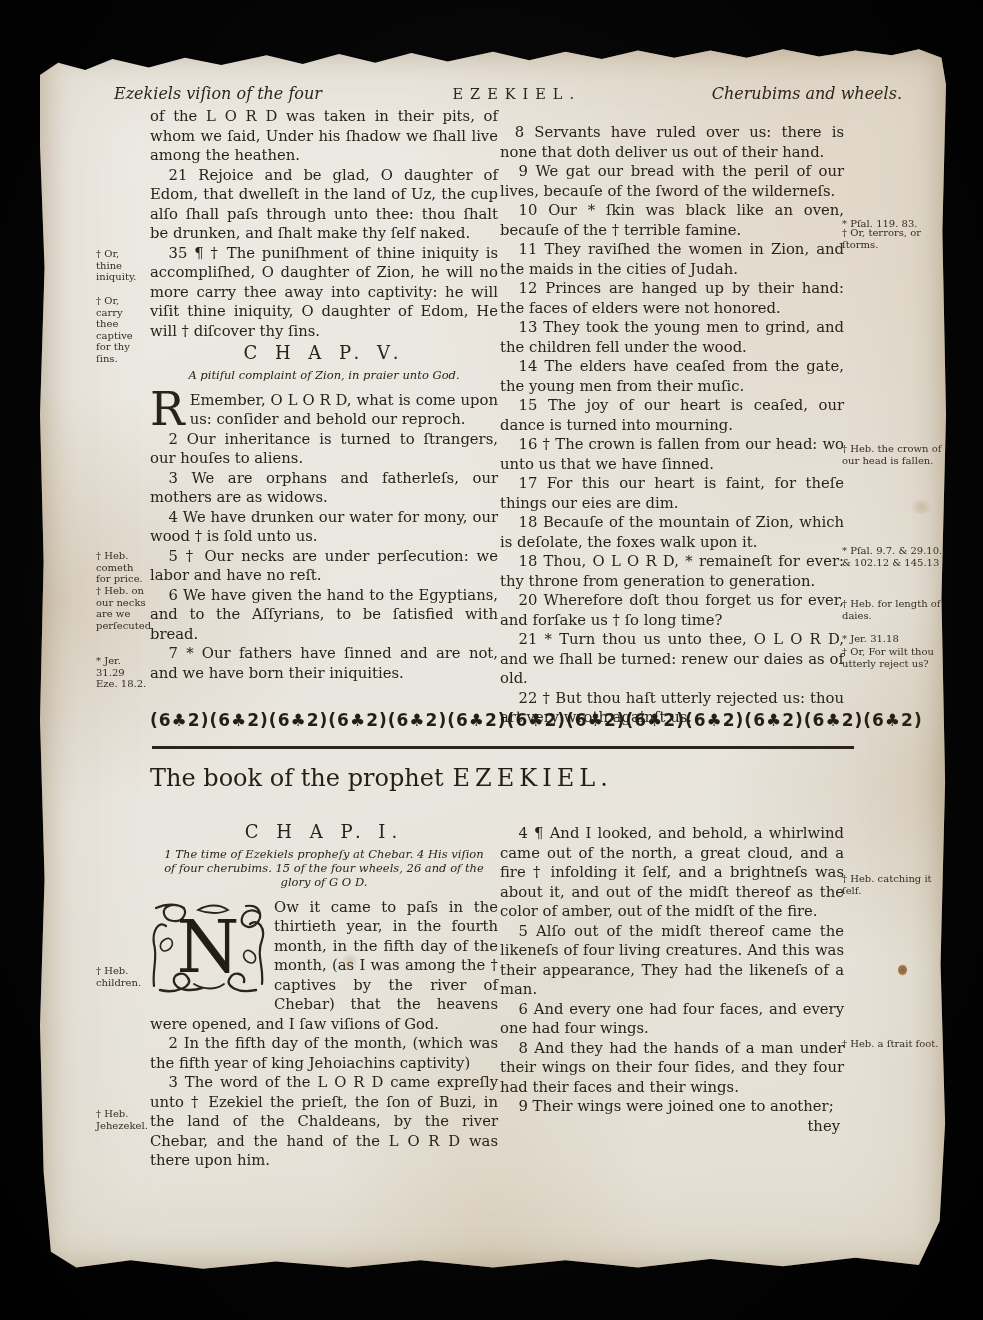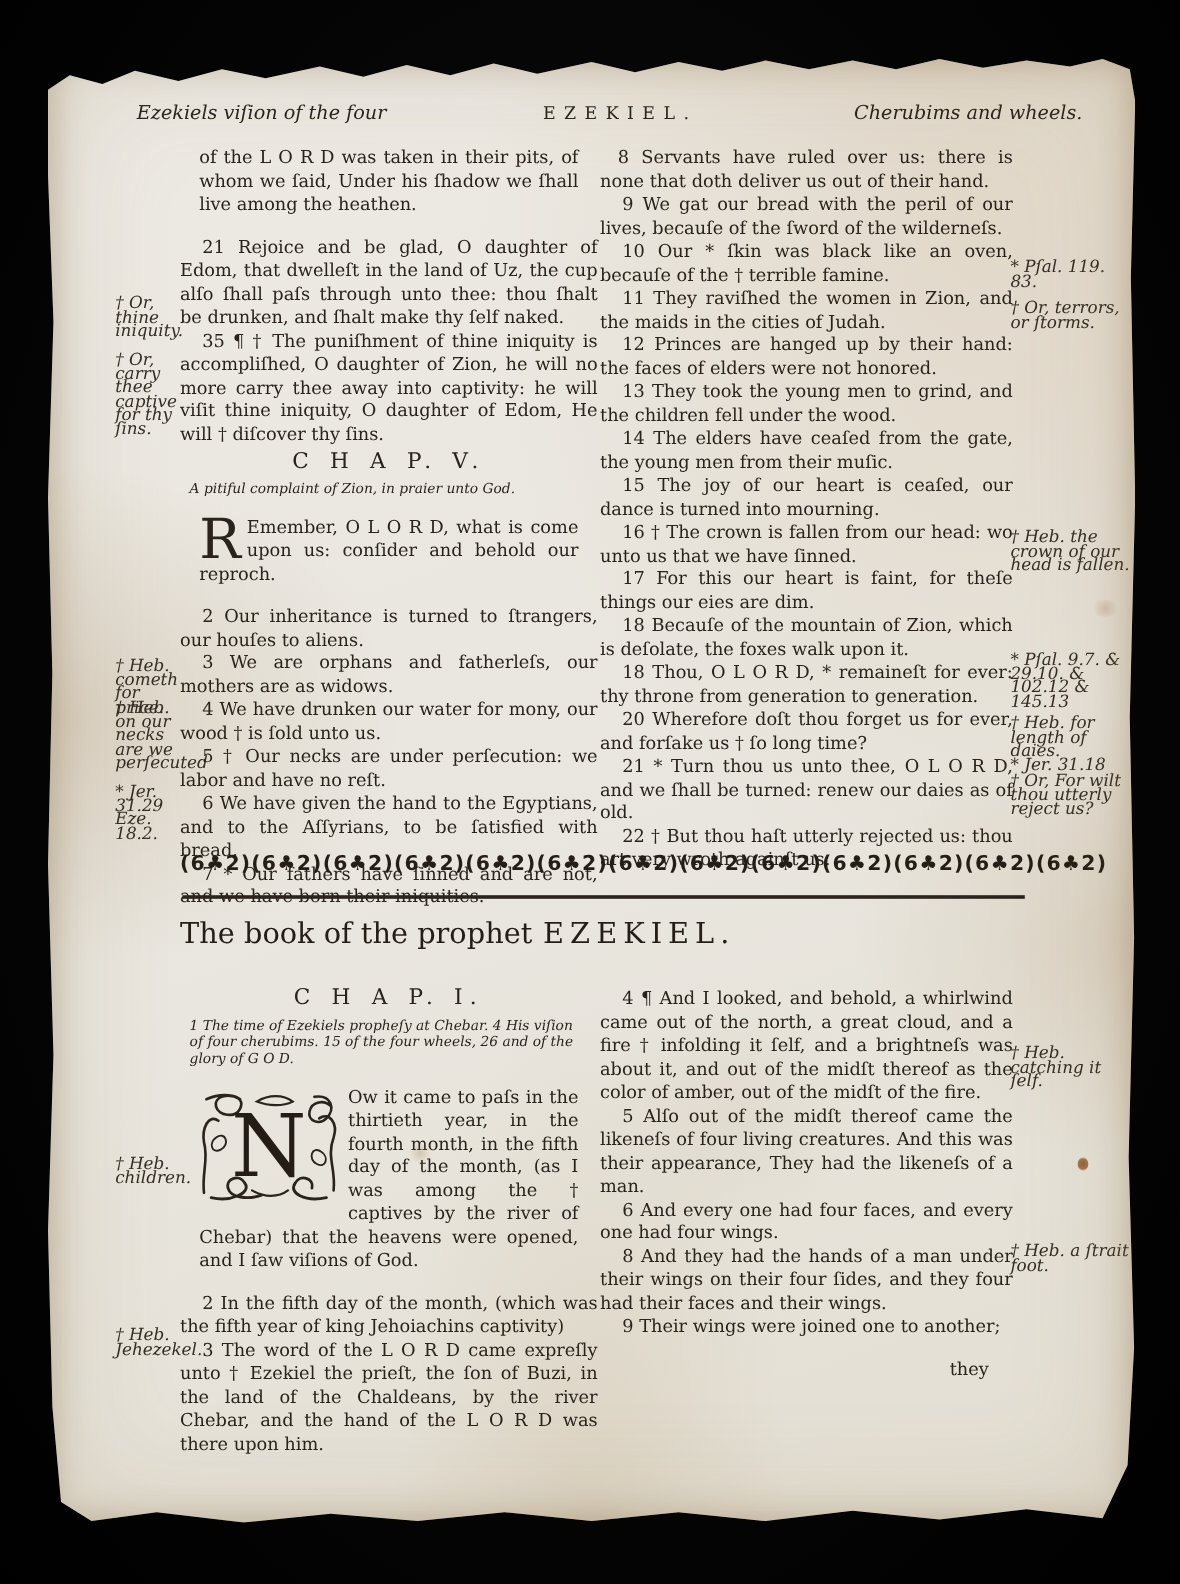--- a/index.html
+++ b/index.html
@@ -27,27 +27,27 @@
   .hdr{position:absolute;top:36px;left:74px;right:44px;display:flex;
     justify-content:space-between;align-items:baseline;}
   .hdr .it{font-style:italic;font-size:16px;}
   .hdr .ctr{letter-spacing:7px;font-size:14.5px;}
   .col{position:absolute;text-align:justify;font-size:14.8px;line-height:19.5px;}
   #lamL{top:58px;left:110px;width:348px;}
   #lamR{top:58px;left:460px;width:344px;margin-top:16px;}
   #ezL{top:774px;left:110px;width:348px;}
   #ezR{top:775px;left:460px;width:344px;}
   p.verse{margin:0;text-indent:1.25em;}
-  p.cont{margin:16px;text-indent:0;}
+  p.cont{margin:0;text-indent:0;}
   .chap-head{text-align:center;font-size:18px;letter-spacing:6px;margin:3px 0 5px;text-indent:0;}
   .chap-head.first{margin-top:0;}
-  .argument{text-align:left;font-style:italic;font-size:11.5px;line-height:14px;
+  .argument{text-align:center;font-style:italic;font-size:11.5px;line-height:14px;
     margin:0 8px 8px;text-indent:0;}
   .dropcap{float:left;font-size:46px;line-height:37px;padding:1px 5px 0 0;}
-  .mnote{position:absolute;font-size:14px;line-height:11.5px;font-style:italic;
+  .mnote{position:absolute;font-size:10px;line-height:11.5px;
     color:#342d23;text-align:left;}
   .mnote.l{left:56px;width:52px;}
   .mnote.r{left:802px;width:102px;}
   .orn{position:absolute;top:662px;left:110px;width:708px;text-align:center;
     font-size:17px;font-weight:bold;letter-spacing:1px;white-space:nowrap;
     font-family:"DejaVu Sans",sans-serif;color:#241e16;}
   .rule{position:absolute;top:698px;left:112px;width:702px;height:2.5px;background:#2a241c;}
   .book-title{position:absolute;top:716px;left:110px;width:708px;
     font-size:24px;color:#241e16;}
   .book-title .pre{margin-right:9px;}
@@ -75,21 +75,21 @@
 
     <div class="mnote l" style="top:200px">† Or, thine iniquity.</div>
     <div class="mnote l" style="top:247px">† Or, carry thee captive for thy ſins.</div>
     <div class="mnote l" style="top:502px">† Heb. cometh for price.</div>
     <div class="mnote l" style="top:537px">† Heb. on our necks are we perſecuted</div>
     <div class="mnote l" style="top:607px">* Jer. 31.29 Eze. 18.2.</div>
     <div class="mnote l" style="top:917px">† Heb. children.</div>
     <div class="mnote l" style="top:1060px">† Heb. Jehezekel.</div>
 
     <div class="mnote r" style="top:170px">* Pſal. 119. 83.</div>
-    <div class="mnote r" style="top:204px">† Or, terrors, or ſtorms.</div>
+    <div class="mnote r" style="top:179px">† Or, terrors, or ſtorms.</div>
     <div class="mnote r" style="top:395px">† Heb. the crown of our head is fallen.</div>
     <div class="mnote r" style="top:497px">* Pſal. 9.7. &amp; 29.10. &amp; 102.12 &amp; 145.13</div>
     <div class="mnote r" style="top:550px">† Heb. for length of daies.</div>
     <div class="mnote r" style="top:585px">* Jer. 31.18</div>
     <div class="mnote r" style="top:598px">† Or, For wilt thou utterly reject us?</div>
     <div class="mnote r" style="top:825px">† Heb. catching it ſelf.</div>
     <div class="mnote r" style="top:990px">† Heb. a ſtrait foot.</div>
 
     <div class="col" id="lamL">
       <p class="cont">of the L O R D was taken in their pits, of whom we ſaid, Under his ſhadow we ſhall live among the heathen.</p>

